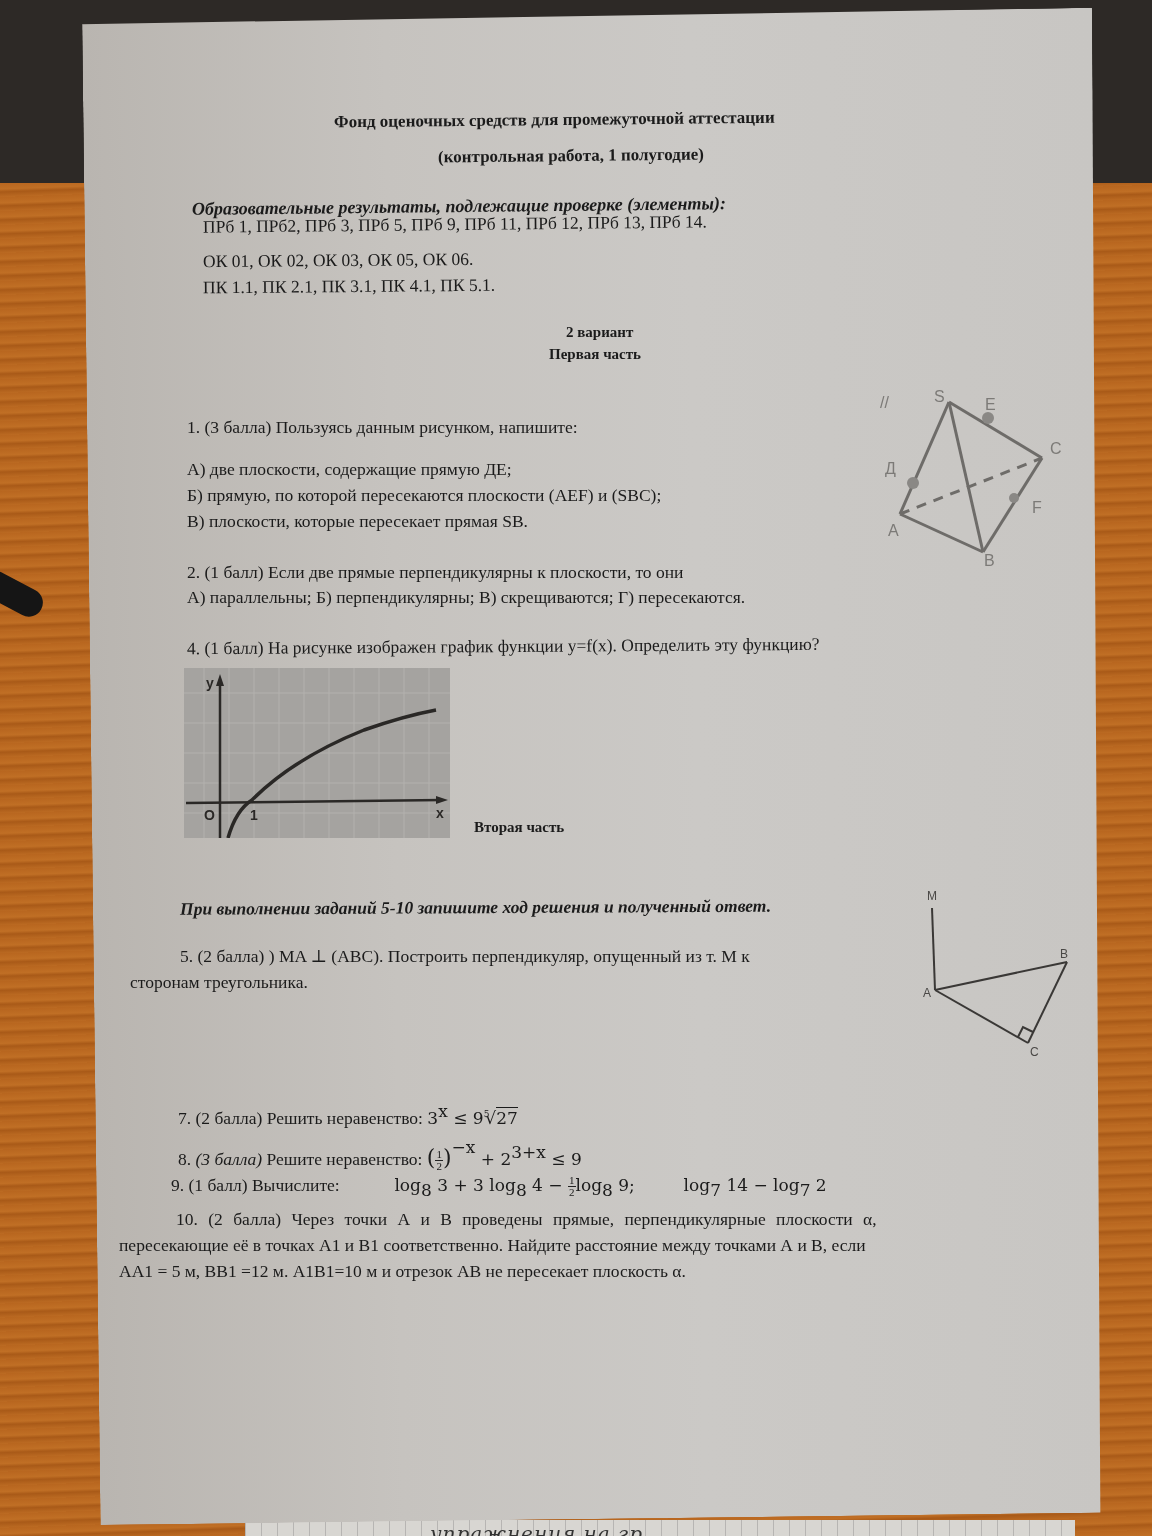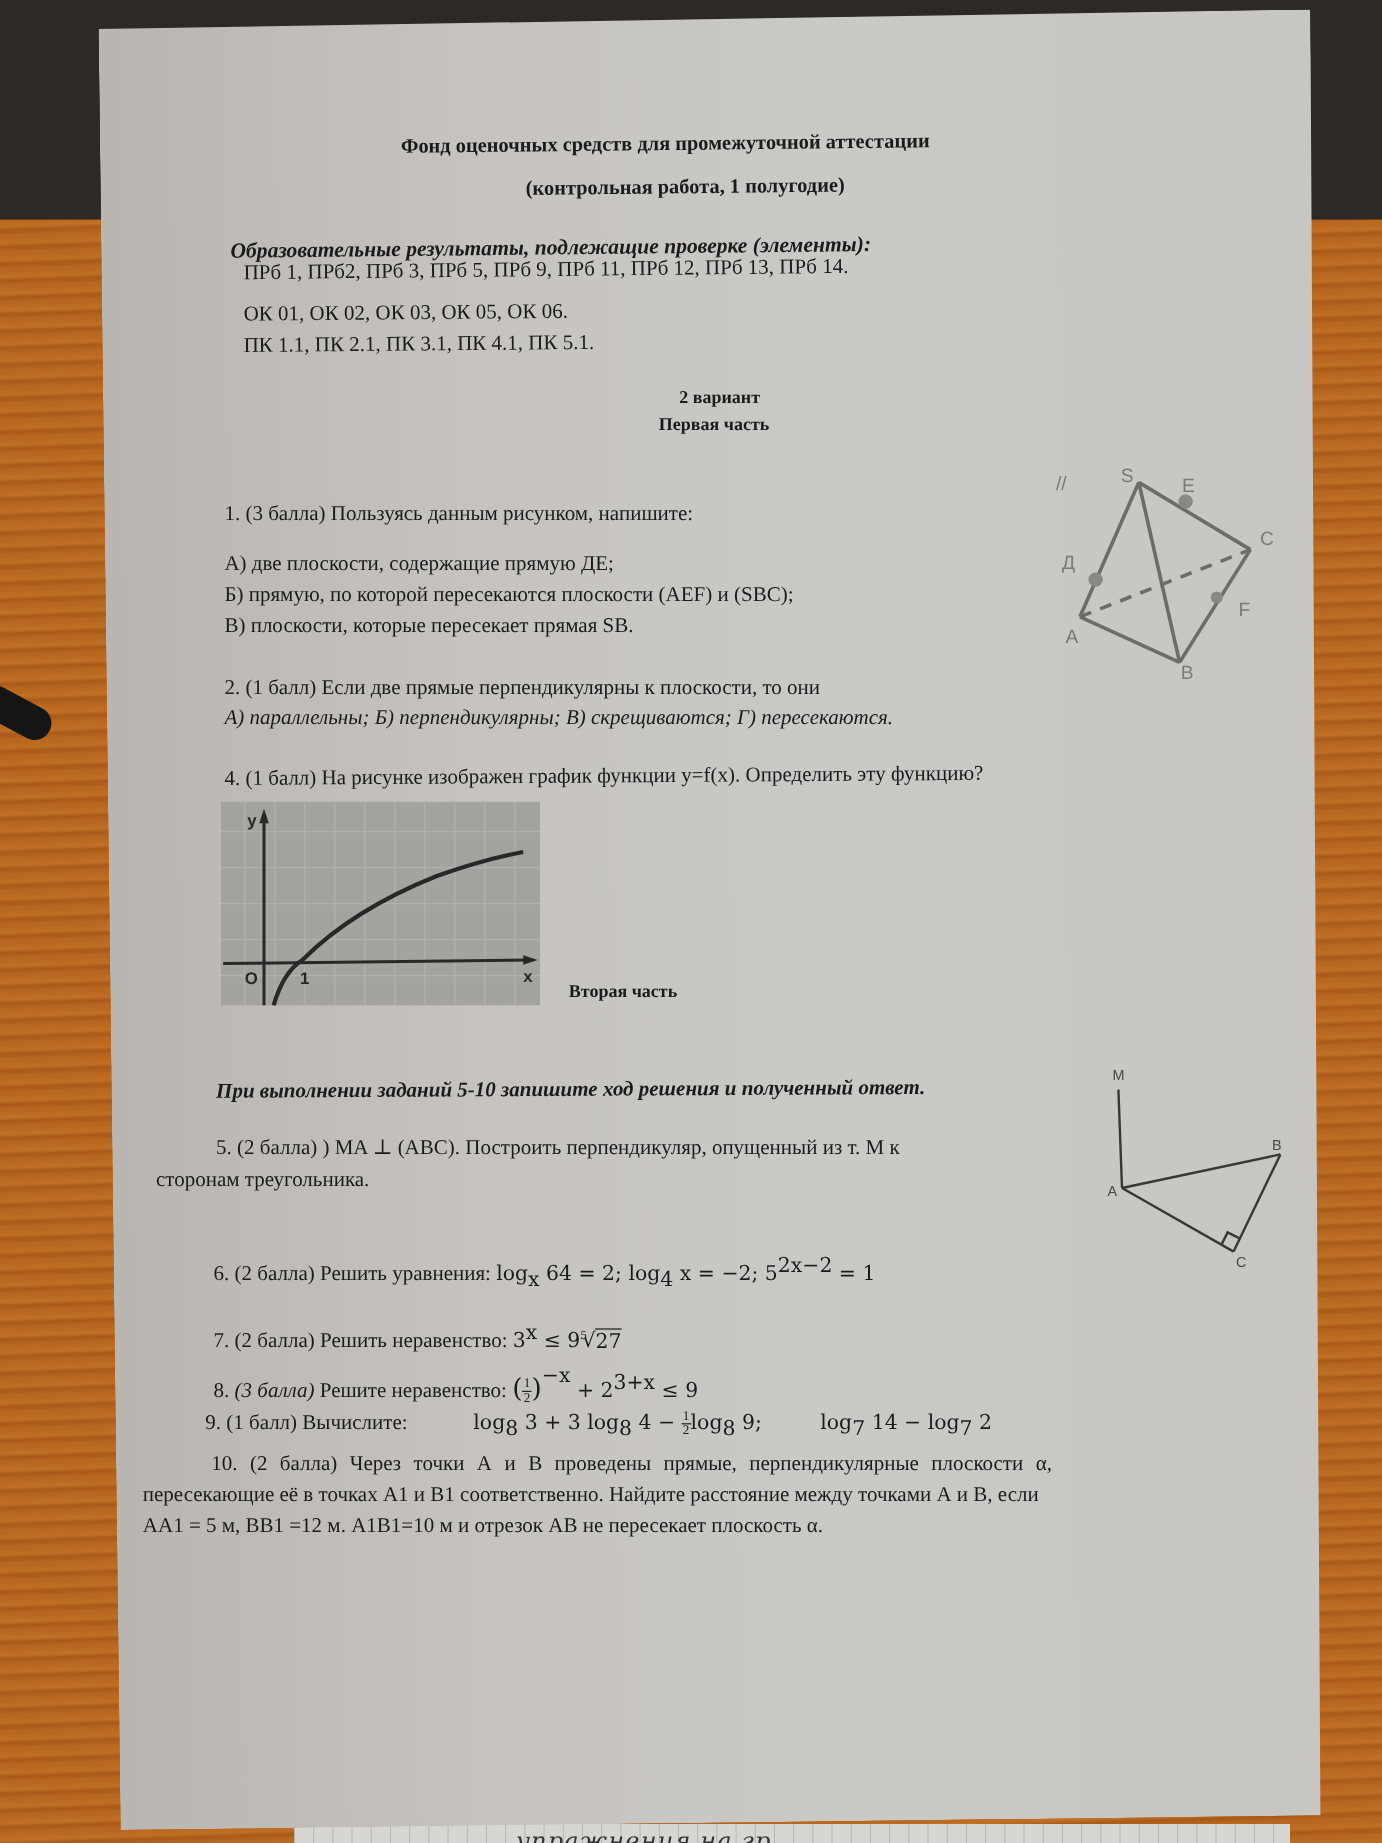--- a/index.html
+++ b/index.html
@@ -92,21 +92,21 @@
       <text x="125" y="30">E</text>
       <text x="190" y="74">C</text>
       <text x="25" y="94">Д</text>
       <text x="28" y="156">A</text>
       <text x="172" y="133">F</text>
       <text x="124" y="186">B</text>
     </g>
   </svg>
 
   <div class="line" style="left:187px; top:562px;">2. (1 балл) Если две прямые перпендикулярны к плоскости, то они</div>
-  <div class="line" style="left:187px; top:587px;font-style:italic;">А) параллельны; Б) перпендикулярны; В) скрещиваются; Г) пересекаются.</div>
+  <div class="line" style="left:187px; top:587px;">А) параллельны; Б) перпендикулярны; В) скрещиваются; Г) пересекаются.</div>
 
 
   <div class="line" style="left:187px; top:636px; transform:rotate(-0.4deg);">4. (1 балл) На рисунке изображен график функции y=f(x). Определить эту функцию?</div>
 
   <svg style="position:absolute; left:184px; top:668px;" width="266" height="170">
     <rect x="0" y="0" width="266" height="170" fill="#a5a3a0"></rect>
     <g stroke="#b3b1ae" stroke-width="1">
       <line x1="20" y1="0" x2="20" y2="170"></line>
         <line x1="45" y1="0" x2="45" y2="170"></line>
         <line x1="70" y1="0" x2="70" y2="170"></line>
@@ -153,23 +153,20 @@
       <polyline points="118,157 123,147 133,152"></polyline>
     </g>
     <g fill="#4a4846" font-size="12" style="font-family:'Liberation Serif', serif;">
       <text x="27" y="20">M</text>
       <text x="23" y="117">A</text>
       <text x="160" y="78">B</text>
       <text x="130" y="176">C</text>
     </g>
   </svg>
 
-  <div class="line" style="left:178px; top:1045px;">
-    <span>6. (2 балла) Решить уравнения: </span><span class="math">log</span><sub class="math">x</sub><span class="math"> 64 = 2; </span><span class="math">log</span><sub class="math">4</sub><span class="math"> x = −2; </span><span class="math">5</span><sup class="math">2x−2</sup><span class="math"> = 1</span>
-  </div>
 
   <div class="line" style="left:178px; top:1101px;">
     <span>7. (2 балла) Решить неравенство: </span><span class="math">3</span><sup class="math">x</sup><span class="math"> ≤ 9</span><sup class="math" style="font-size:9px; margin-right:-4px;">5</sup><span class="math">√</span><span class="math" style="border-top:1px solid #1b1b1b;">27</span>
   </div>
 
   <div class="line" style="left:178px; top:1137px;">
     <span>8. </span><i>(3 балла)</i><span> Решите неравенство: </span><span class="math" style="font-size:22px;">(</span><span class="frac">
         <span class="num">1</span>
         <span>2</span>
       </span><span class="math" style="font-size:22px;">)</span><sup class="math" style="vertical-align:12px;">−x</sup><span class="math"> + 2</span><sup class="math">3+x</sup><span class="math"> ≤ 9</span>

